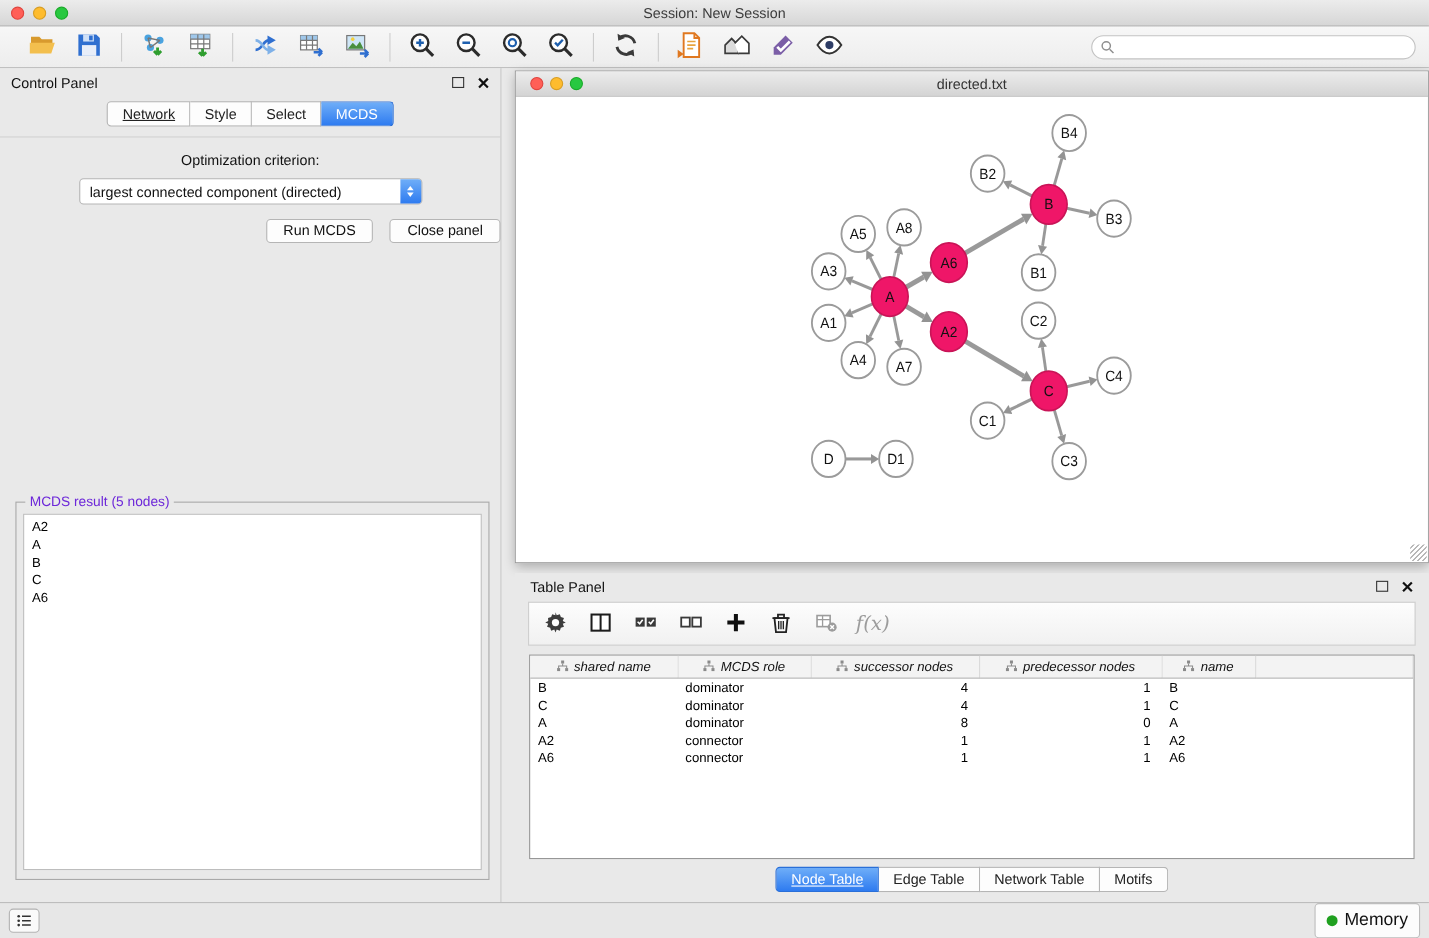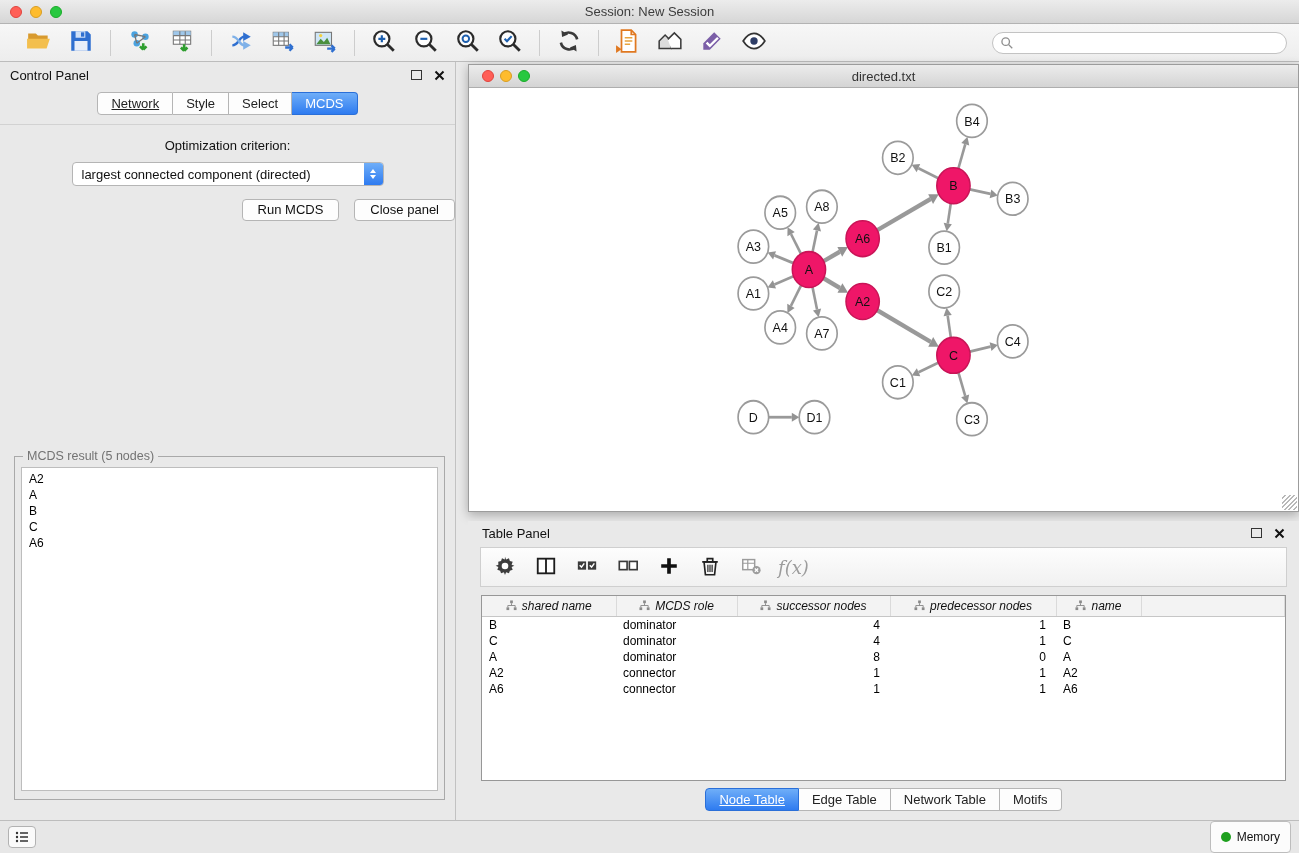--- a/index.html
+++ b/index.html
@@ -45,21 +45,21 @@
   .cp-content { text-align:center; }
   .opt-label { font-size:13px; margin:13px 0 9px; color:#111; }
   .popup-btn { width:312px; height:24px; margin:0 auto; background:#fff; border:1px solid #b5b5b5; border-radius:4px; display:flex; align-items:center; font-size:13px; padding-left:9px; position:relative; cursor:pointer; color:#111; }
   .popup-stepper { position:absolute; right:0; top:0; bottom:0; width:19px; background:linear-gradient(#6faef8,#2e7bf0); border-radius:0 3px 3px 0; display:flex; flex-direction:column; align-items:center; justify-content:center; gap:2px; }
   .chev { width:0; height:0; border-left:3.5px solid transparent; border-right:3.5px solid transparent; }
   .chev.up { border-bottom:4px solid #fff; }
   .chev.down { border-top:4px solid #fff; }
   .cp-buttons { display:flex; justify-content:flex-end; gap:15px; margin:13px 0; }
   .btn { font-size:13px; padding:3px 15px; height:22px; background:#fdfdfd; border:1px solid #b5b5b5; border-radius:4px; cursor:pointer; color:#111; line-height:1.1; }
   .groupbox { position:absolute; left:14px; right:10px; top:394px; bottom:20px; border:1px solid #a9a9a9; }
-  .groupbox-legend { position:absolute; top:-8px; left:8px; background:#e9e9e9; padding:0 4px; font-size:12.5px; color:#737373; }
+  .groupbox-legend { position:absolute; top:-8px; left:8px; background:#e9e9e9; padding:0 4px; font-size:12.5px; color:#6d28d9; }
   .result-list { position:absolute; left:6px; right:6px; top:10px; bottom:8px; background:#fff; border:1px solid #bdbdbd; padding:3px 7px; font-size:12px; line-height:16px; overflow:hidden; }
 
   
   .right-pane { flex:1; position:relative; background:#e9e9e9; }
   .network-window { position:absolute; left:12px; top:2px; right:0; height:448px; border:1px solid #9c9c9c; background:#fff; box-shadow:0 3px 10px rgba(0,0,0,.28); display:flex; flex-direction:column; }
   .net-titlebar { height:23px; background:linear-gradient(#ececec,#d4d4d4); border-bottom:1px solid #aeaeae; position:relative; display:flex; align-items:center; flex:0 0 auto; }
   .net-titlebar .lights { padding-left:13px; gap:6px; }
   .net-title { position:absolute; left:0; right:0; text-align:center; font-size:13px; color:#333; }
   .net-canvas { flex:1; position:relative; background:#fff; overflow:hidden; }
   .net-canvas svg { width:100%; height:100%; display:block; }
@@ -80,21 +80,21 @@
   .th-inner { display:flex; align-items:center; justify-content:center; gap:5px; font-size:12px; color:#111; }
   .tree-ico svg { width:11px; height:11px; display:block; }
   .node-table td { padding:1px 10px 1px 7px; height:16px; white-space:nowrap; overflow:hidden; color:#000; }
   .node-table td.num { text-align:right; }
   .tp-tabs { display:flex; justify-content:center; margin-top:7px; }
 
   
   .statusbar { position:absolute; left:0; right:0; bottom:0; height:33px; background:#e7e7e7; border-top:1px solid #bdbdbd; display:flex; align-items:center; padding:0 8px; }
   .sb-left-btn { width:28px; height:22px; border:1px solid #b2b2b2; border-radius:4px; background:#fafafa; display:flex; align-items:center; justify-content:center; cursor:pointer; }
   .sb-left-btn svg { width:16px; height:16px; }
-  .memory-btn { margin-left:auto; height:22px; border:1px solid #bdbdbd; border-radius:4px; background:#fcfcfc; display:flex; align-items:center; gap:6px; padding:15px 10px; font-size:12px; color:#111; cursor:pointer; }
+  .memory-btn { margin-left:auto; height:22px; border:1px solid #bdbdbd; border-radius:4px; background:#fcfcfc; display:flex; align-items:center; gap:6px; padding:15px 10px; font-size:16px; color:#111; cursor:pointer; }
   .mem-dot { width:10px; height:10px; border-radius:50%; background:#1fa01f; display:inline-block; }
 </style>
 </head>
 <body>
 
 <div class="app">
 
   <div class="titlebar">
     <div class="lights">
       <span class="light red"></span>

